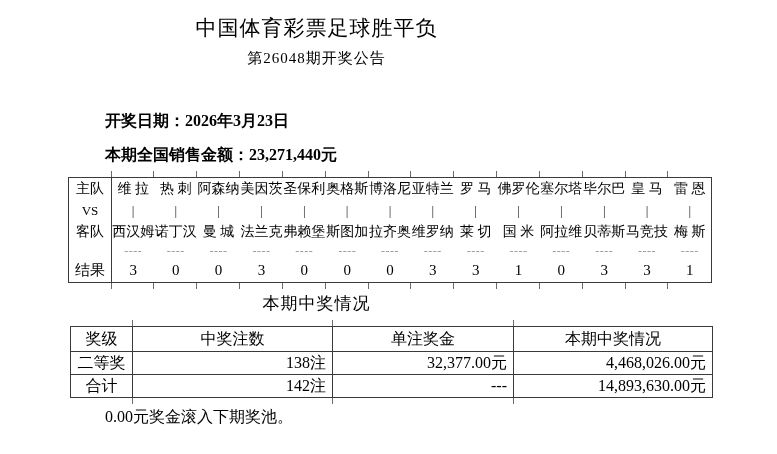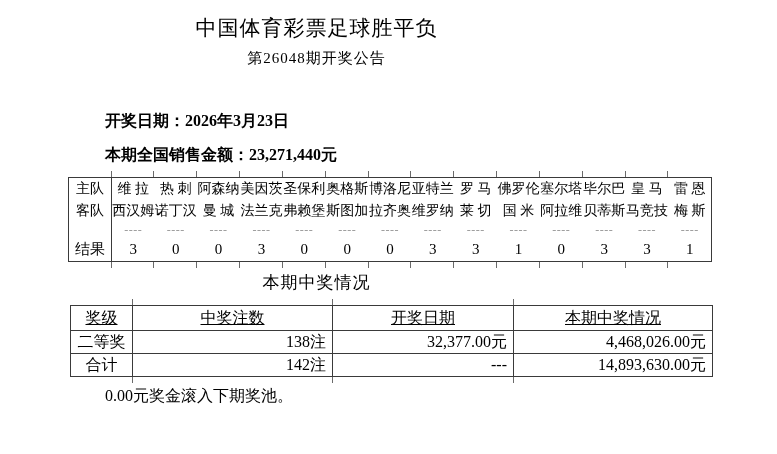--- a/index.html
+++ b/index.html
@@ -39,21 +39,21 @@
   .section-heading{margin-top:10px;text-align:center;font-size:17px;line-height:22px;letter-spacing:1px;}
 
   
   .prize-table{
     border-collapse:collapse;table-layout:fixed;width:642px;
     margin:11px 0 0 70px;font-size:16px;
   }
   .prize-table th,.prize-table td{
     border:1.5px solid #3a3a3a;padding:0;position:relative;font-weight:normal;
   }
-  .prize-table th{height:24px;text-align:center;text-decoration:underline;}
+  .prize-table th{height:24px;text-align:center;}
   .prize-table td{height:22px;}
   .prize-table .c0{text-align:center;}
   .prize-table .c1,.prize-table .c2,.prize-table .c3{text-align:right;padding-right:6px;}
   .prize-table th:not(:first-child)::before{
     content:"";position:absolute;left:-1px;top:-7px;width:1px;height:6px;background:#6a6a6a;}
   .prize-table td.lastrow:not(.c0)::after{
     content:"";position:absolute;left:-1px;bottom:-7px;width:1px;height:6px;background:#6a6a6a;}
 
   .footer{margin:9px 0 0 105px;font-size:16px;line-height:20px;}
 </style>
@@ -81,20 +81,37 @@
           <td>圣保利</td>
           <td>奥格斯</td>
           <td>博洛尼</td>
           <td>亚特兰</td>
           <td>罗 马</td>
           <td>佛罗伦</td>
           <td>塞尔塔</td>
           <td>毕尔巴</td>
           <td>皇 马</td>
           <td>雷 恩</td>
+        </tr>
+      <tr data-row="vs">
+        <td class="lbl">VS</td>
+      <td class="bar">|</td>
+          <td class="bar">|</td>
+          <td class="bar">|</td>
+          <td class="bar">|</td>
+          <td class="bar">|</td>
+          <td class="bar">|</td>
+          <td class="bar">|</td>
+          <td class="bar">|</td>
+          <td class="bar">|</td>
+          <td class="bar">|</td>
+          <td class="bar">|</td>
+          <td class="bar">|</td>
+          <td class="bar">|</td>
+          <td class="bar">|</td>
         </tr>
       <tr data-row="away">
         <td class="lbl">客队</td>
       <td>西汉姆</td>
           <td>诺丁汉</td>
           <td>曼 城</td>
           <td>法兰克</td>
           <td>弗赖堡</td>
           <td>斯图加</td>
           <td>拉齐奥</td>
@@ -149,21 +166,21 @@
     <colgroup>
       <col style="width:62px">
         <col style="width:200px">
         <col style="width:181px">
         <col style="width:199px">
     </colgroup>
     <tbody>
       <tr>
         <th>奖级</th>
         <th>中奖注数</th>
-        <th>开奖日期</th>
+        <th>单注奖金</th>
         <th>本期中奖情况</th>
       </tr>
         <tr>
           <td class="c0">二等奖</td>
           <td class="c1">138注</td>
           <td class="c2">32,377.00元</td>
           <td class="c3">4,468,026.00元</td>
         </tr>
         <tr>
           <td class="c0 lastrow">合计</td>

